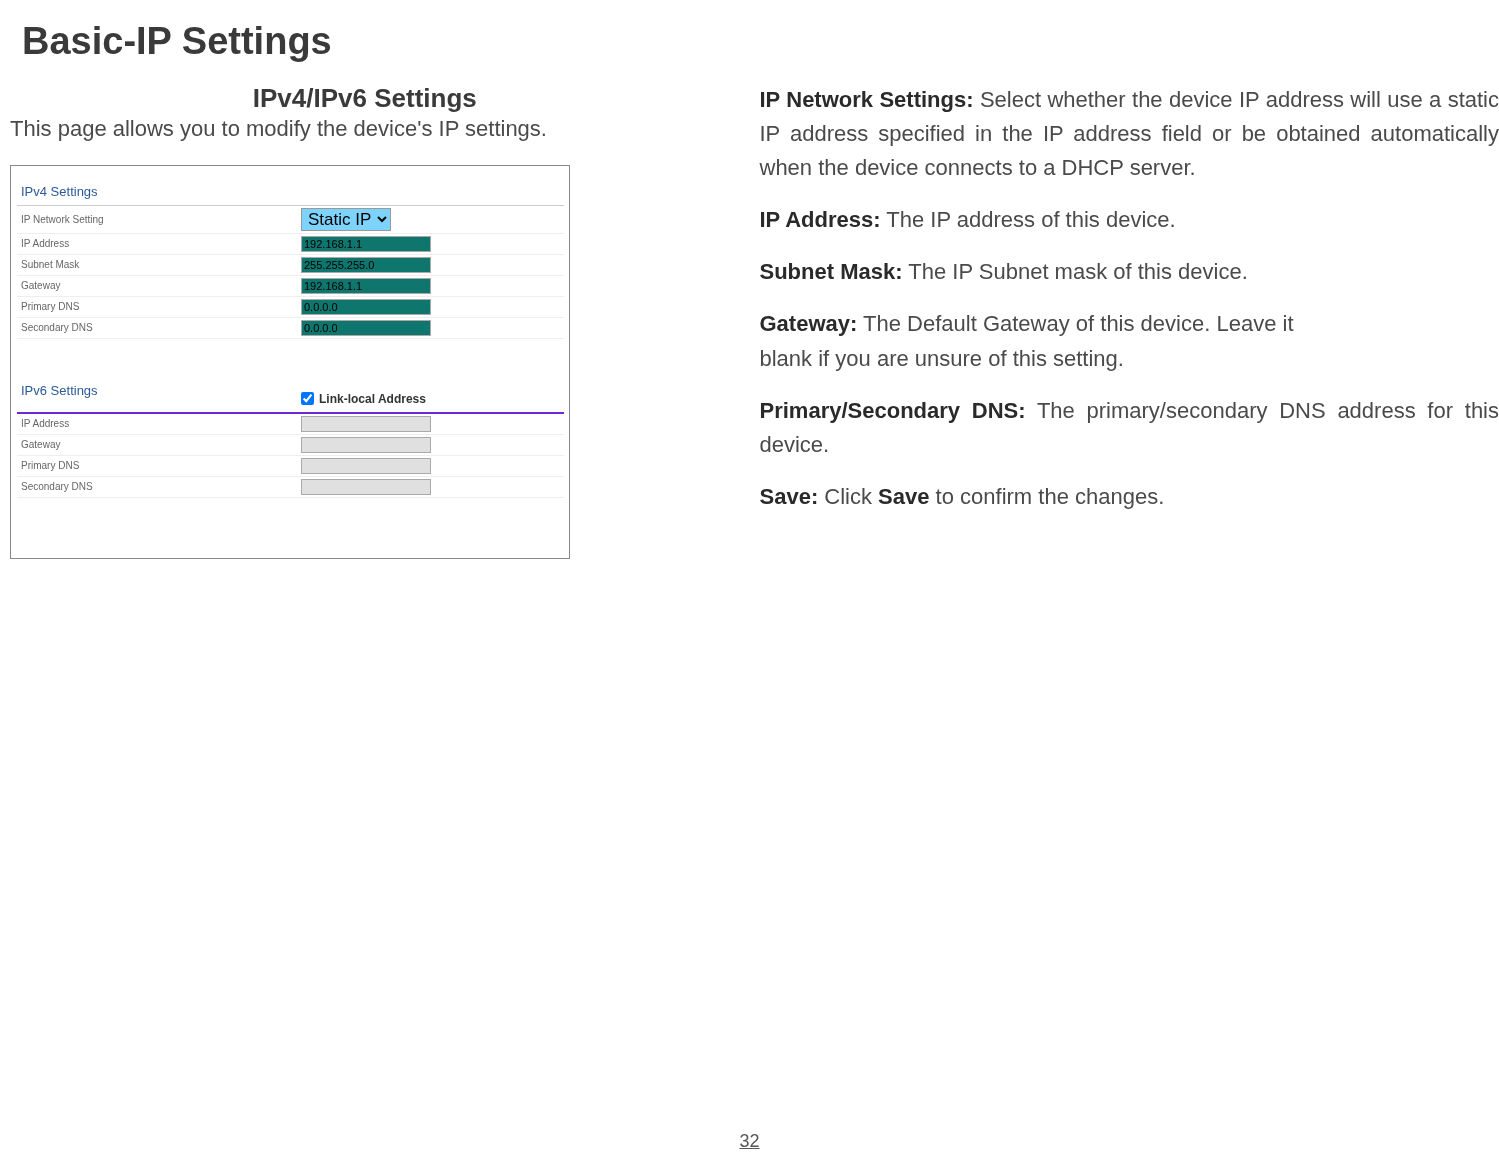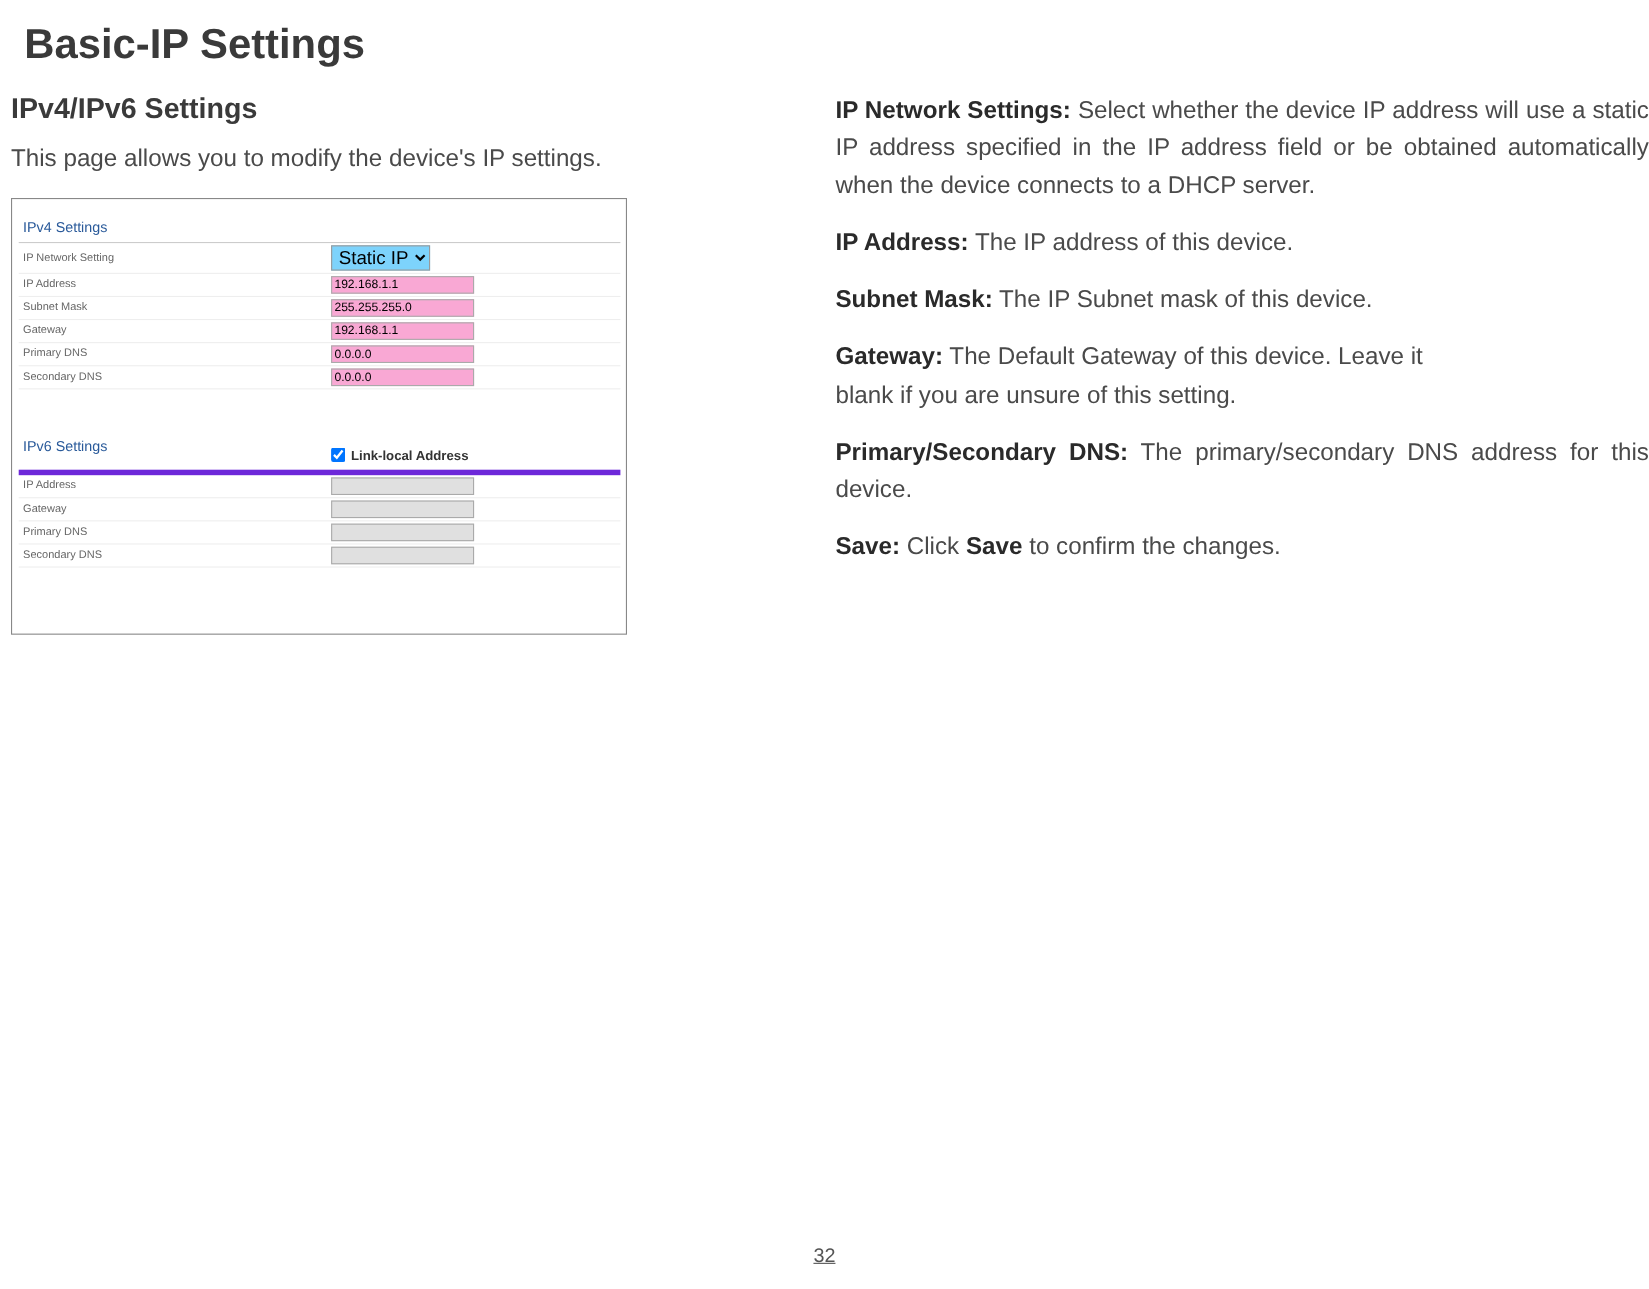--- a/index.html
+++ b/index.html
@@ -31,22 +31,23 @@
       padding-right: 30px;
       padding-left: 10px;
     }
     .right-col {
       width: 50%;
       padding-left: 10px;
     }
     .section-title {
       font-size: 26px;
       font-weight: bold;
-      margin-bottom: 15px;
+      margin-bottom: 0;
       color: #3a3a3a;
+      text-align: center;
     }
     .intro-text {
       font-size: 22px;
       margin-bottom: 20px;
       line-height: 1.4;
       color: #4a4a4a;
     }
     .settings-box {
       border: 1px solid #888;
       width: 560px;
@@ -80,32 +81,32 @@
       font-size: 17px;
       padding: 0 2px;
       border: 1px solid #999;
       background: #7dd3fc;
     }
     .settings-value input[type="text"] {
       width: 130px;
       font-size: 11px;
       padding: 1px 2px;
       border: 1px solid #aaa;
-      background: #f9a8d4;
+      background: #0f766e;
     }
     .settings-value input[type="text"]:disabled {
       background: #e0e0e0;
     }
     .ipv6-section {
       margin-top: 30px;
     }
     .ipv6-header-row {
       display: flex;
       align-items: center;
-      border-bottom: 5px solid #6d28d9;
+      border-bottom: 2px solid #6d28d9;
       padding: 6px 4px;
     }
     .ipv6-header-label {
       width: 280px;
       color: #2a5a9a;
       font-size: 13px;
     }
     .link-local {
       display: flex;
       align-items: center;

